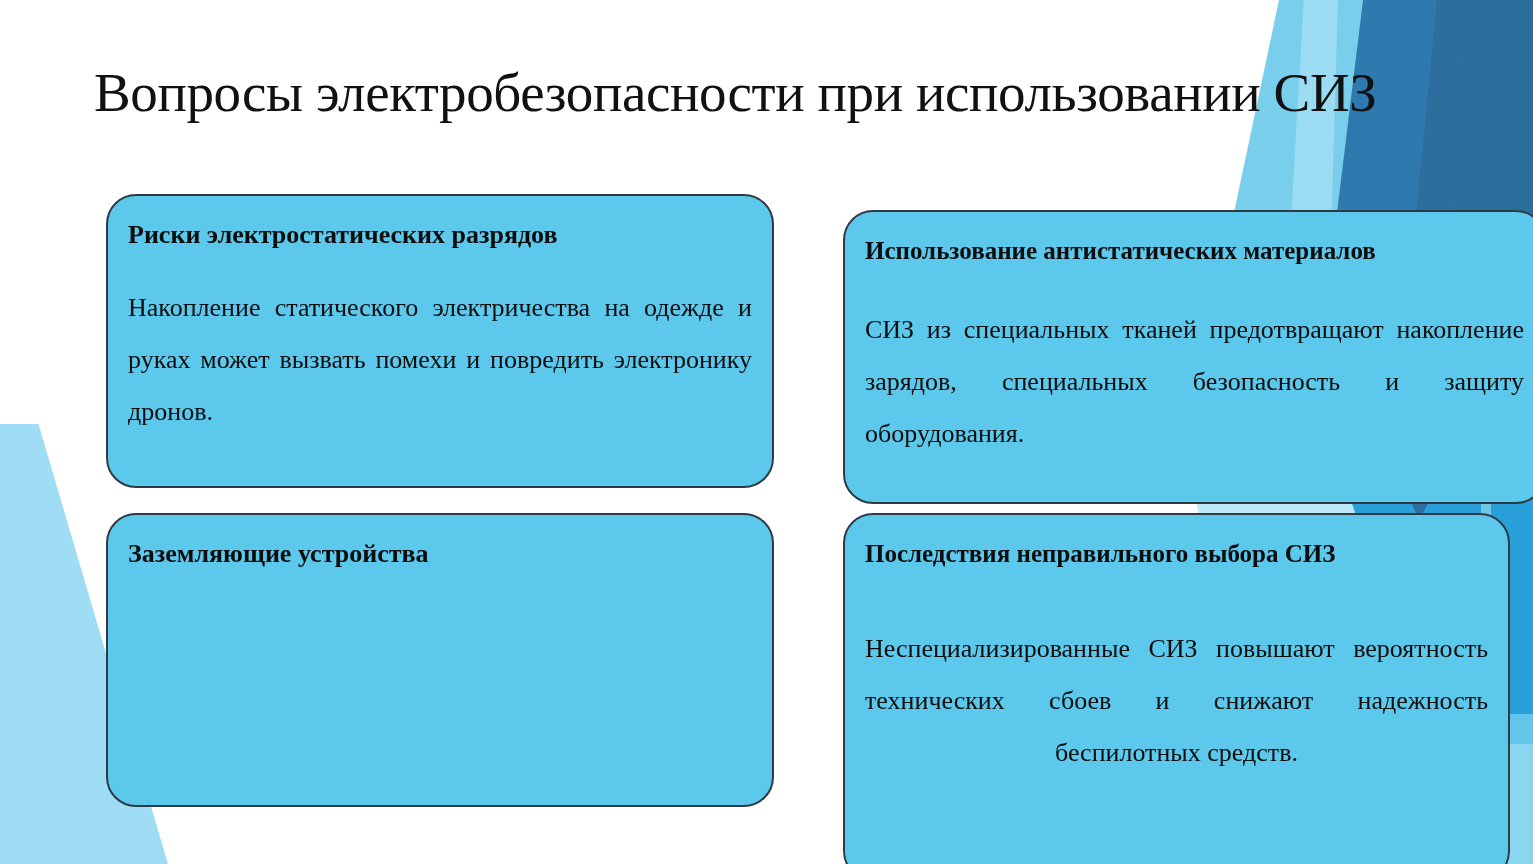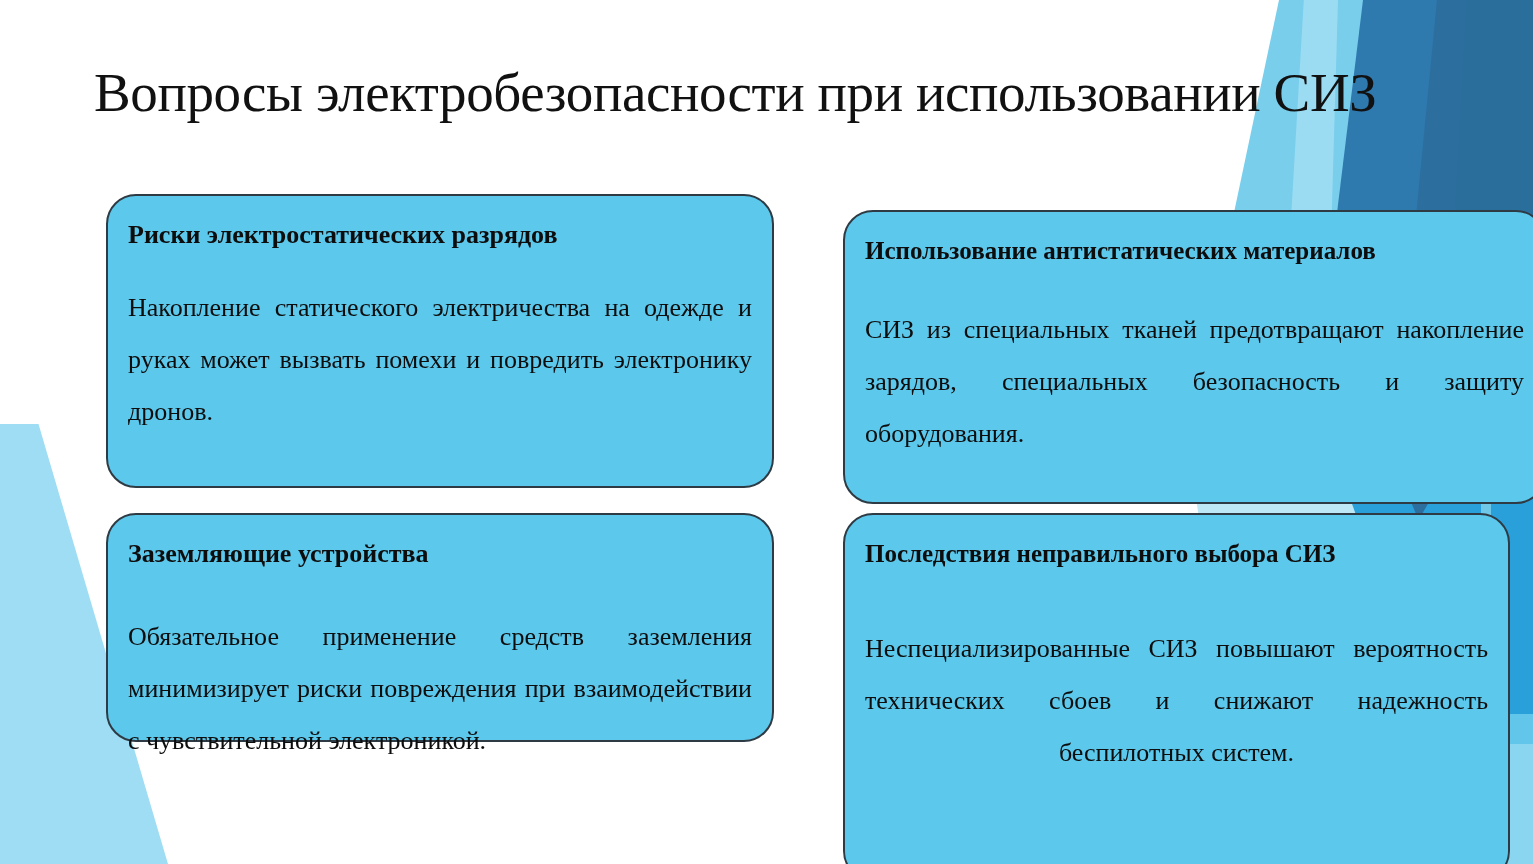--- a/index.html
+++ b/index.html
@@ -129,21 +129,21 @@
     box-sizing: border-box;
     background: #5CC8EC;
     border: 2px solid #2E3B44;
     border-radius: 30px;
     padding: 22px 20px 18px 20px;
     color: #0D0D0D;
   }
 
   .card-1 { left: 106px;  top: 194px; width: 668px;  height: 294px; }
   .card-2 { left: 843px;  top: 210px; width: 703px;  height: 294px; }
-  .card-3 { left: 106px;  top: 513px; width: 668px;  height: 229px; }
+  .card-3 { left: 106px;  top: 513px; width: 668px;  height: 294px; }
   .card-4 { left: 843px;  top: 513px; width: 667px;  height: 368px; }
 
   .card-title {
     text-align: left;
     font-weight: 700;
     font-size: 26px;
     line-height: 34px;
     font-stretch: condensed;
     margin: 0 0 14px 0;
   }
@@ -194,22 +194,21 @@
       <div class="card-body">Накопление статического электричества на одежде и руках может вызвать помехи и повредить электронику дронов.</div>
     </div>
 
     <div class="card card-2">
       <div class="card-title">Использование антистатических материалов</div>
       <div class="card-body">СИЗ из специальных тканей предотвращают накопление зарядов, специальных безопасность и защиту оборудования.</div>
     </div>
 
     <div class="card card-3">
       <div class="card-title">Заземляющие устройства</div>
-      <div class="card-body">Обязательное применение средств заземления минимизирует риски повреждения при взаимодействии с чувствительной электроникой.</div>
     </div>
 
     <div class="card card-4">
       <div class="card-title">Последствия неправильного выбора СИЗ</div>
-      <div class="card-body">Неспециализированные СИЗ повышают вероятность технических сбоев и снижают надежность беспилотных систем.</div>
+      <div class="card-body">Неспециализированные СИЗ повышают вероятность технических сбоев и снижают надежность беспилотных средств.</div>
     </div>
 
   </div>
 </div>
 
 </body></html>

